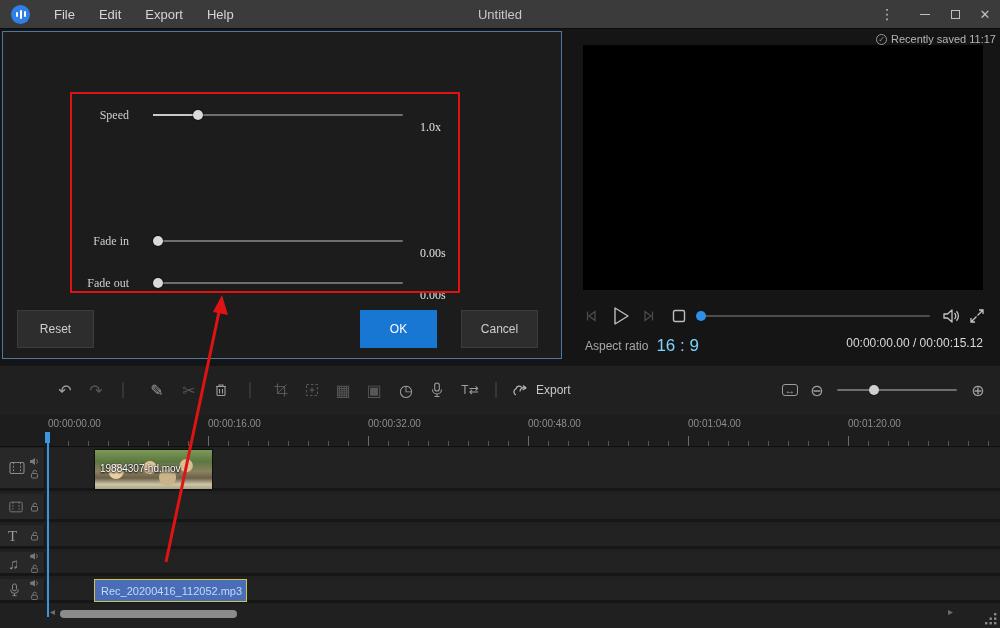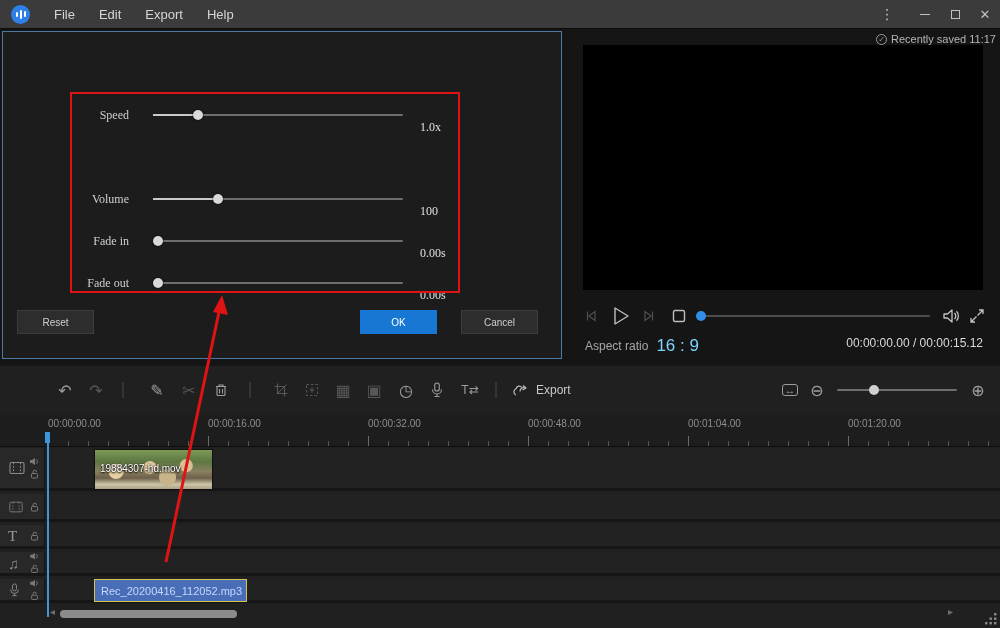--- a/index.html
+++ b/index.html
@@ -29,21 +29,21 @@
     background:#1c1c1c; border:1px solid #4c78a4; }
   .red-rect { position:absolute; left:67px; top:60px; width:390px; height:201px;
     border:2px solid #de1414; pointer-events:none; }
   .srow { position:absolute; left:0; height:16px; width:100%;font-family:Liberation Serif, serif; }
   .slabel { position:absolute; left:30px; width:96px; text-align:right; font-size:12px; color:#cfcfcf; top:1px; }
   .strack { position:absolute; left:150px; top:7px; width:250px; height:2px; background:#6e6e6e; border-radius:1px; }
   .sfill  { position:absolute; left:0; top:0; height:2px; background:#c9c9c9; }
   .shandle{ position:absolute; top:-4px; width:10px; height:10px; margin-left:-5px;
     border-radius:50%; background:#d9d9d9; box-shadow:0 0 2px #000; }
   .svalue { position:absolute; left:417px; top:1px; font-size:12px; color:#e0e0e0;margin-top:12px; }
-  .btn { position:absolute; height:24px; font-size:10px; color:#cfcfcf; background:#2d2d2d;
+  .btn { position:absolute; height:38px; font-size:12px; color:#cfcfcf; background:#2d2d2d;
     border:1px solid #3c3c3c; display:flex; align-items:center; justify-content:center; }
   .btn.primary { background:#1877d2; border-color:#1877d2; color:#fff; }
   
   .saved { position:absolute; top:33px; right:4px; font-size:11px; color:#b5b5b5;
     display:flex; align-items:center; gap:4px; }
   .saved .chk { width:11px; height:11px; border:1px solid #9a9a9a; border-radius:50%;
     font-size:8px; line-height:10px; text-align:center; color:#9a9a9a; }
   .screen { position:absolute; left:583px; top:45px; width:400px; height:245px; background:#000; }
   .transport { position:absolute; left:583px; top:303px; height:26px; display:flex; align-items:center; }
   .tbtn { margin-right:10px; display:flex; align-items:center; }
@@ -113,20 +113,21 @@
       <i style="height:5px"></i>
         <i style="height:9px"></i>
         <i style="height:6px"></i>
     </div>
     <div class="menus">
       <span class="menu-item">File</span>
       <span class="menu-item">Edit</span>
       <span class="menu-item">Export</span>
       <span class="menu-item">Help</span>
     </div>
+    <div class="win-title">Untitled</div>
     <div class="winctl">
       <span class="winbtn kebab">⋮</span>
       <span class="winbtn">
           <span class="ic-min"></span>
         </span>
       <span class="winbtn">
           <span class="ic-max"></span>
         </span>
       <span class="winbtn">✕</span>
     </div>
@@ -136,28 +137,20 @@
 
     <div class="srow" style="top:75px">
       <span class="slabel">Speed</span>
       <div class="strack">
         <div class="sfill" style="width: 18%;"></div>
         <div class="shandle" style="left: 18%;"></div>
       </div>
       <span class="svalue">1.0x</span>
     </div>
 
-    <div class="srow" style="top:159px">
-      <span class="slabel">Volume</span>
-      <div class="strack">
-        <div class="sfill" style="width: 26%;"></div>
-        <div class="shandle" style="left: 26%;"></div>
-      </div>
-      <span class="svalue">100</span>
-    </div>
 
     <div class="srow" style="top:201px">
       <span class="slabel">Fade in</span>
       <div class="strack">
         <div class="sfill" style="width: 2%;"></div>
         <div class="shandle" style="left: 2%;"></div>
       </div>
       <span class="svalue">0.00s</span>
     </div>
 

